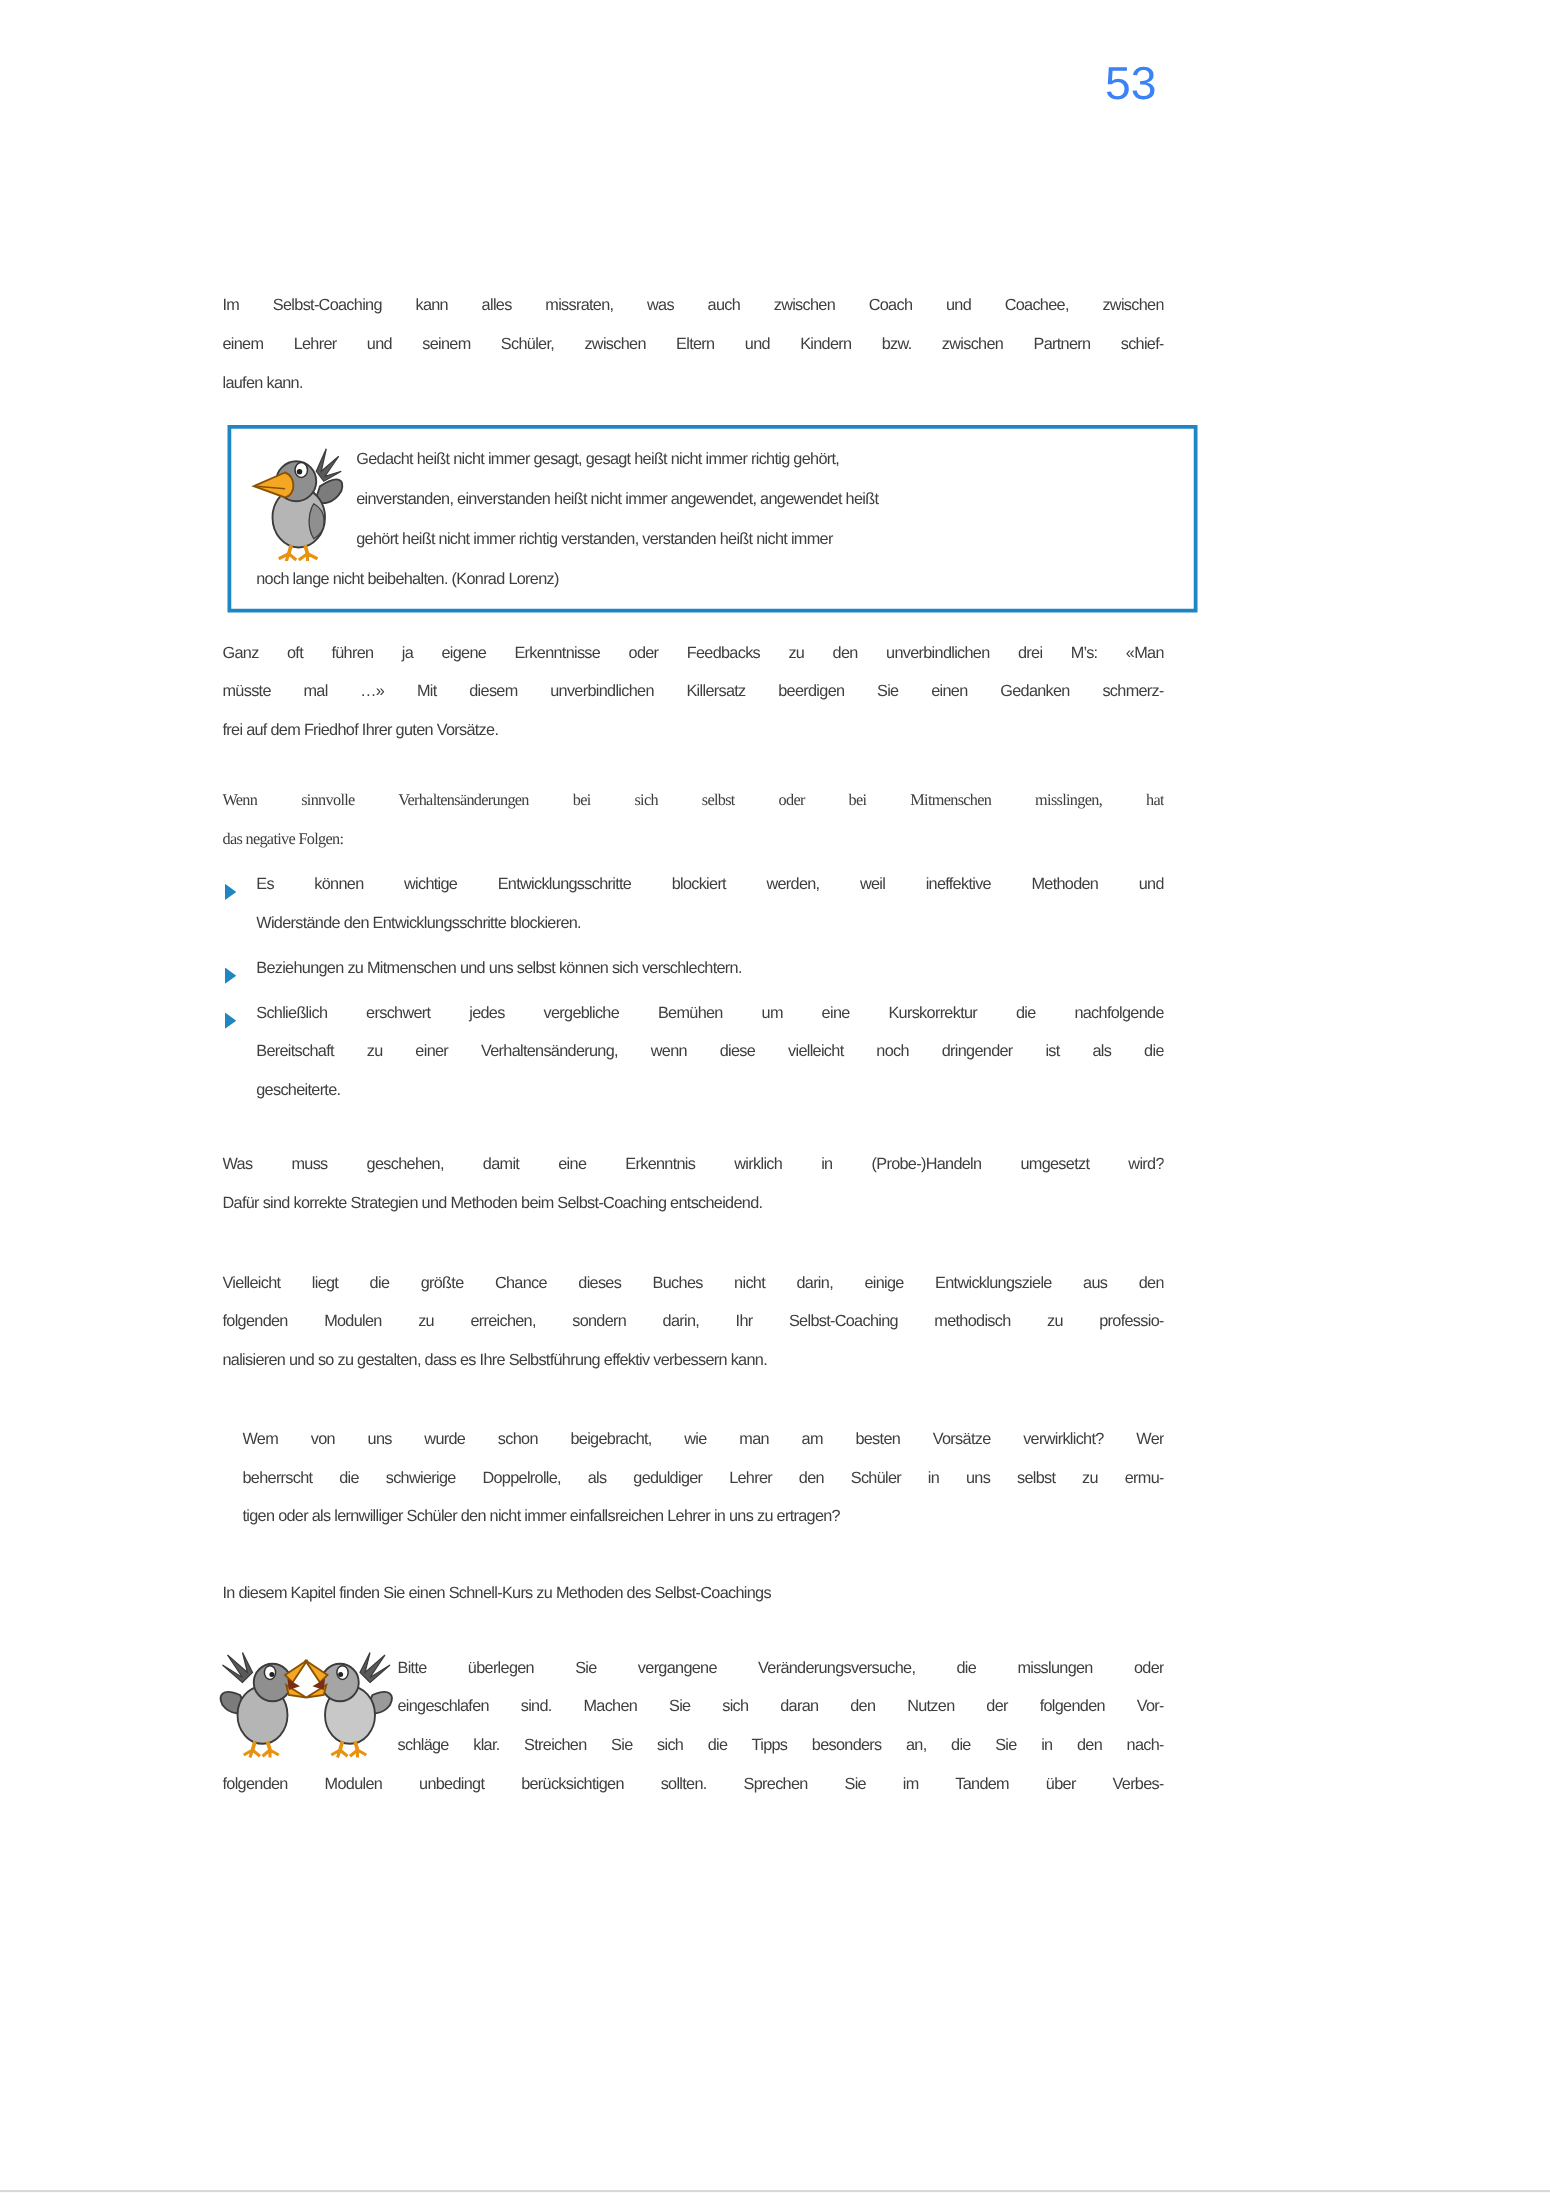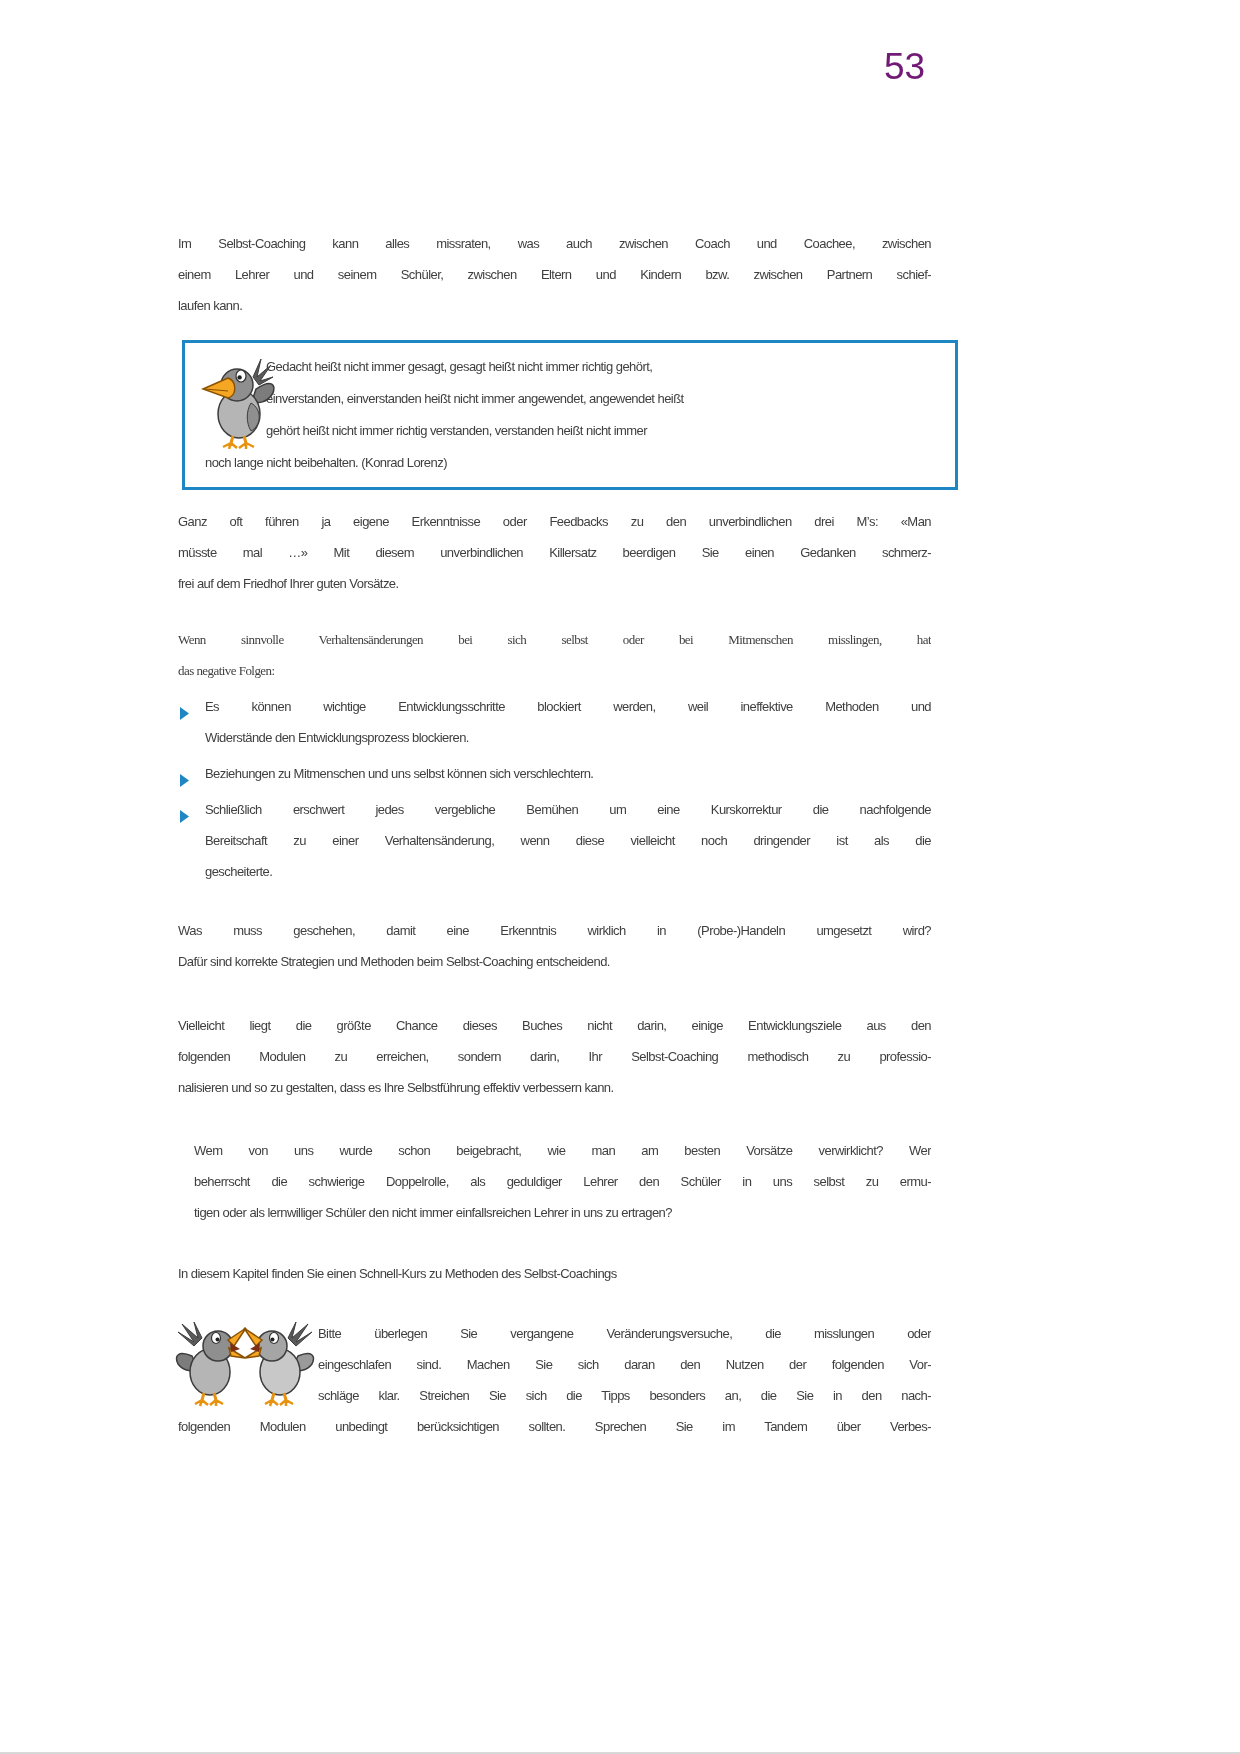--- a/index.html
+++ b/index.html
@@ -6,39 +6,39 @@
   .page{
     position:relative;
     width:1240px;height:1754px;
     background:#ffffff;
     font-family:"Liberation Sans","DejaVu Sans",sans-serif;
     color:#3f3f3f;
     overflow:hidden;
   }
   .page-number{
     position:absolute;top:46px;left:884px;
-    font-size:37px;font-weight:400;color:#701a75;
+    font-size:37px;font-weight:400;color:#3b82f6;
     letter-spacing:0;
   }
   .content{
     position:absolute;left:178px;top:228px;width:753px;
     font-size:13px;line-height:31px;letter-spacing:-0.55px;
   }
   .jline{text-align:justify;text-align-last:justify;height:31px;overflow:hidden;}
   .lline{text-align:left;height:31px;overflow:hidden;}
   .quote-box{
     position:relative;
     margin-left:4px;margin-top:19px;
     width:776px;box-sizing:border-box;
     border:3px solid #1e86c3;
     padding:8px 20px;
     line-height:32px;
   }
   .qline{height:32px;overflow:hidden;text-align:left;}
-  .q-ind{margin-left:61px;}
+  .q-ind{margin-left:80px;}
   .quote-bird{position:absolute;left:16px;top:14px;}
   .para{margin:0;}
   .m16{margin-top:16px;}
   .m31{margin-top:25px;font-family:Liberation Serif, serif;}
   .m28{margin-top:28px;}
   .m33{margin-top:33px;}
   .m32{margin-top:32px;margin-left:16px;}
   .m30{margin-top:30px;}
   .bullets{margin-top:5px;}
   .bullet{position:relative;padding-left:27px;}
@@ -98,21 +98,21 @@
     </div>
 
     <div class="bullets">
       <div class="bullet">
         <span class="bullet-marker">
           <svg width="9" height="13" viewBox="0 0 9 13">
               <polygon points="0,0 9,6.5 0,13" fill="#1e86c3"></polygon>
             </svg>
         </span>
         <div class="jline">Es können wichtige Entwicklungsschritte blockiert werden, weil ineffektive Methoden und</div>
-        <div class="lline">Widerstände den Entwicklungsprozess blockieren.</div>
+        <div class="lline">Widerstände den Entwicklungsschritte blockieren.</div>
       </div>
       <div class="bullet">
         <span class="bullet-marker">
           <svg width="9" height="13" viewBox="0 0 9 13">
               <polygon points="0,0 9,6.5 0,13" fill="#1e86c3"></polygon>
             </svg>
         </span>
         <div class="lline">Beziehungen zu Mitmenschen und uns selbst können sich verschlechtern.</div>
       </div>
       <div class="bullet">

